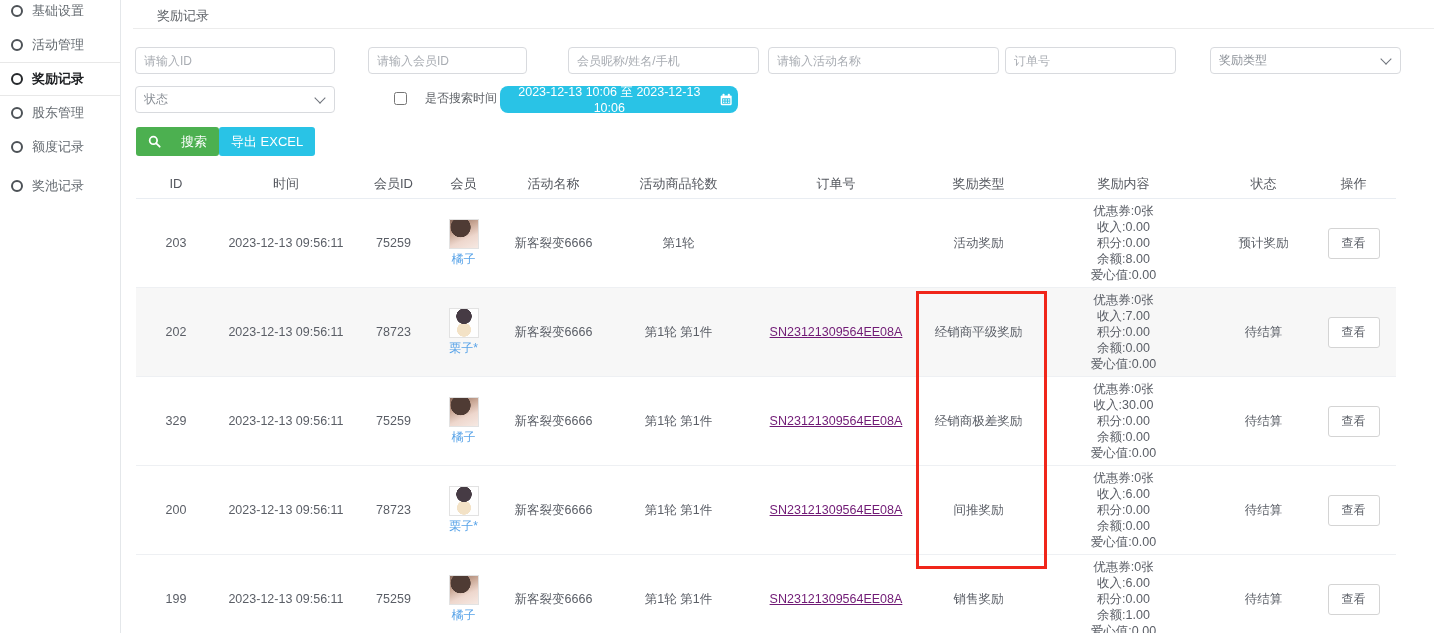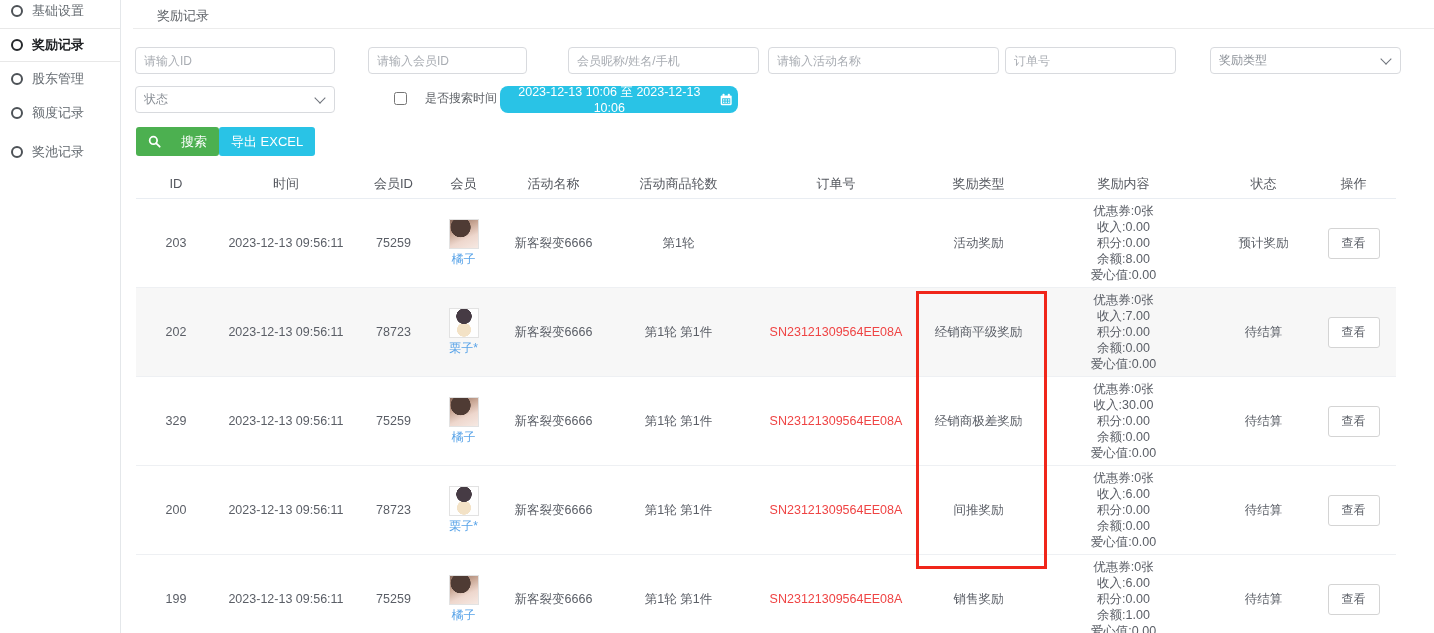--- a/index.html
+++ b/index.html
@@ -40,21 +40,21 @@
       display:flex;align-items:center;justify-content:center;gap:20px;padding:0 12px;cursor:pointer;
       font-family:inherit;}
   .search-btn{left:15px;background:#4cb050;}
   .export-btn{left:98px;background:#29c3e6;}
   
   table{position:absolute;left:15px;top:169px;width:1260px;border-collapse:collapse;table-layout:fixed;
       font-size:12.5px;color:#5a5e66;}
   thead th{height:27px;font-weight:400;border-bottom:1px solid #e9edf2;text-align:center;font-size:13px;color:#55585f;}
   tbody td{height:88px;text-align:center;vertical-align:middle;border-bottom:1px solid #eef0f3;padding:0 4px;overflow:hidden;}
   tr.alt{background:#f7f7f7;}
-  .link{color:#ef4444;}
+  .link{color:#701a75;text-decoration:underline;}
   .content-cell{white-space:pre-line;line-height:16px;}
   .member-wrap{display:flex;flex-direction:column;align-items:center;}
   .avatar{width:30px;height:30px;border:1px solid #e2e2e2;box-sizing:border-box;margin-bottom:1px;}
   .avatar-photo{background:
       radial-gradient(circle at 38% 26%, #4f3b34 0 36%, rgba(0,0,0,0) 38%),
       linear-gradient(155deg,#8a6a5c 0%,#c9a795 35%,#eed7cd 65%,#f6e9e3 100%);}
   .avatar-cartoon{background:
       radial-gradient(circle at 50% 26%, #463b44 0 30%, rgba(0,0,0,0) 32%),
       radial-gradient(circle at 50% 74%, #f3e2c6 0 27%, rgba(0,0,0,0) 29%),
       #fefefe;}
@@ -69,20 +69,24 @@
 </head>
 <body>
 
 <div id="app">
 
   <aside class="sidebar">
     <div class="nav">
       <div class="nav-item">
         <span class="o"></span>
         <span>基础设置</span>
+      </div>
+      <div class="nav-item">
+        <span class="o"></span>
+        <span>活动管理</span>
       </div>
       <div class="nav-item active">
         <span class="o"></span>
         <span>奖励记录</span>
       </div>
       <div class="nav-item">
         <span class="o"></span>
         <span>股东管理</span>
       </div>
       <div class="nav-item">

